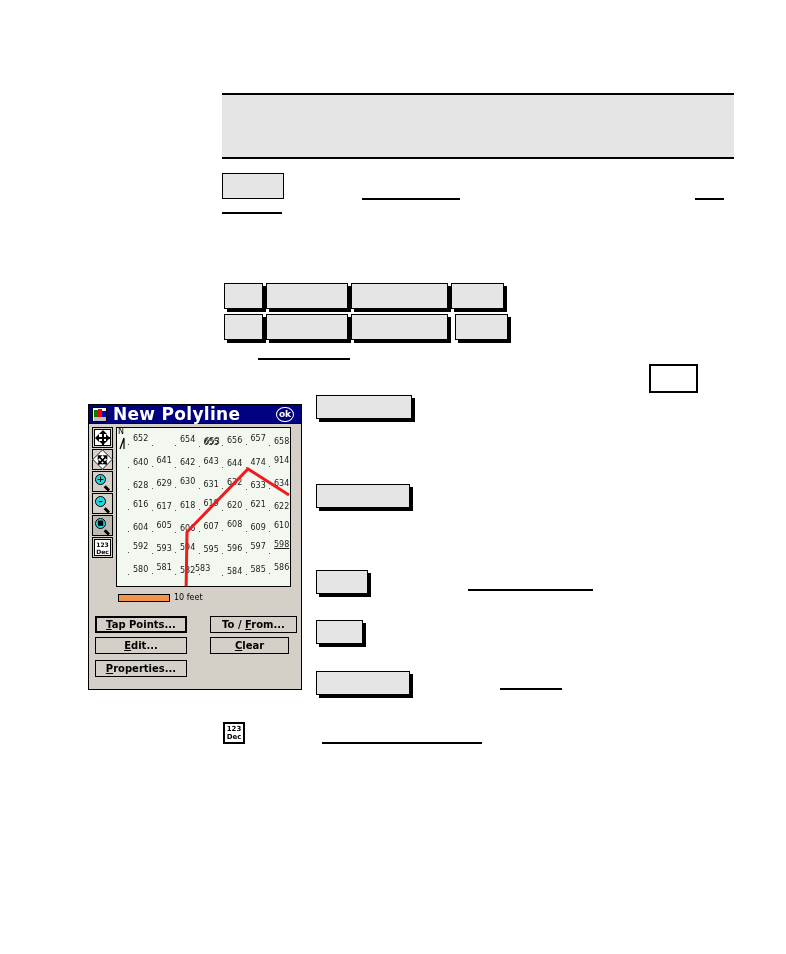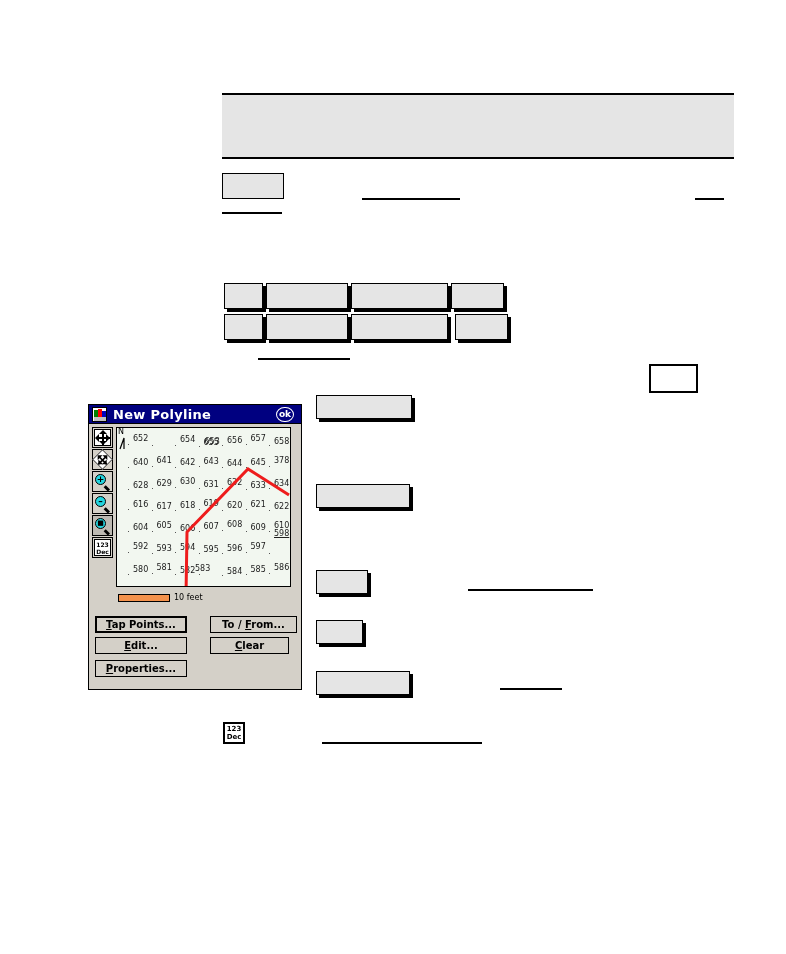--- a/index.html
+++ b/index.html
@@ -58,21 +58,21 @@
     height: 19px;
     background: #000080;
     display: flex;
     align-items: center;
     padding: 0 3px;
     box-sizing: border-box;
     border-bottom: 1px solid #000;
   }
   #pda-title-text {
     color: #ffffff;
-    font-size: 13px;
+    font-size: 17px;
     font-weight: bold;
     margin-left: 6px;
     letter-spacing: 0.3px;
     flex: 1;
   }
   .start-icon {
     width: 15px;
     height: 15px;
     background: #ffffff;
     border: 1px solid #000;
@@ -408,23 +408,23 @@
           <div class="grid-num" style="left: 16px; top: 29.5px;">640</div>
           <div class="grid-dot" style="left: 34.5px; top: 37.9px;"></div>
           <div class="grid-num" style="left: 39.5px; top: 27.9px;">641</div>
           <div class="grid-dot" style="left: 58px; top: 38.8px;"></div>
           <div class="grid-num" style="left: 63px; top: 30.3px;">642</div>
           <div class="grid-dot" style="left: 81.5px; top: 38.2px;"></div>
           <div class="grid-num" style="left: 86.5px; top: 28.7px;">643</div>
           <div class="grid-dot" style="left: 105px; top: 39.1px;"></div>
           <div class="grid-num" style="left: 110px; top: 31.1px;">644</div>
           <div class="grid-dot" style="left: 128.5px; top: 38.5px;"></div>
-          <div class="grid-num" style="left: 133.5px; top: 29.5px;">645</div>
+          <div class="grid-num" style="left: 133.5px; top: 29.5px;">474</div>
           <div class="grid-dot" style="left: 152px; top: 37.9px;"></div>
-          <div class="grid-num" style="left: 157px; top: 27.9px;">378</div>
+          <div class="grid-num" style="left: 157px; top: 27.9px;">914</div>
           <div class="grid-dot" style="left: 11px; top: 60.6px;"></div>
           <div class="grid-num" style="left: 16px; top: 52.6px;">628</div>
           <div class="grid-dot" style="left: 34.5px; top: 60px;"></div>
           <div class="grid-num" style="left: 39.5px; top: 51px;">629</div>
           <div class="grid-dot" style="left: 58px; top: 59.4px;"></div>
           <div class="grid-num" style="left: 63px; top: 49.4px;">630</div>
           <div class="grid-dot" style="left: 81.5px; top: 60.3px;"></div>
           <div class="grid-num" style="left: 86.5px; top: 51.8px;">631</div>
           <div class="grid-dot" style="left: 105px; top: 59.7px;"></div>
           <div class="grid-num" style="left: 110px; top: 50.2px;">632</div>
@@ -466,21 +466,21 @@
           <div class="grid-num" style="left: 39.5px; top: 116.3px;">593</div>
           <div class="grid-dot" style="left: 58px; top: 124.2px;"></div>
           <div class="grid-num" style="left: 63px; top: 114.7px;">594</div>
           <div class="grid-dot" style="left: 81.5px; top: 125.1px;"></div>
           <div class="grid-num" style="left: 86.5px; top: 117.1px;">595</div>
           <div class="grid-dot" style="left: 105px; top: 124.5px;"></div>
           <div class="grid-num" style="left: 110px; top: 115.5px;">596</div>
           <div class="grid-dot" style="left: 128.5px; top: 123.9px;"></div>
           <div class="grid-num" style="left: 133.5px; top: 113.9px;">597</div>
           <div class="grid-dot" style="left: 152px; top: 124.8px;"></div>
-          <div class="grid-num" style="left: 157px; top: 101px; text-decoration: underline;">598</div>
+          <div class="grid-num" style="left: 157px; top: 112px; text-decoration: underline;">598</div>
           <div class="grid-dot" style="left: 11px; top: 146px;"></div>
           <div class="grid-num" style="left: 16px; top: 137px;">580</div>
           <div class="grid-dot" style="left: 34.5px; top: 145.4px;"></div>
           <div class="grid-num" style="left: 39.5px; top: 135.4px;">581</div>
           <div class="grid-dot" style="left: 58px; top: 146.3px;"></div>
           <div class="grid-num" style="left: 63px; top: 137.8px;">582</div>
           <div class="grid-dot" style="left: 81.5px; top: 145.7px;"></div>
           <div class="grid-num" style="left: 78px; top: 136.2px;">583</div>
           <div class="grid-dot" style="left: 105px; top: 146.6px;"></div>
           <div class="grid-num" style="left: 110px; top: 138.6px;">584</div>

